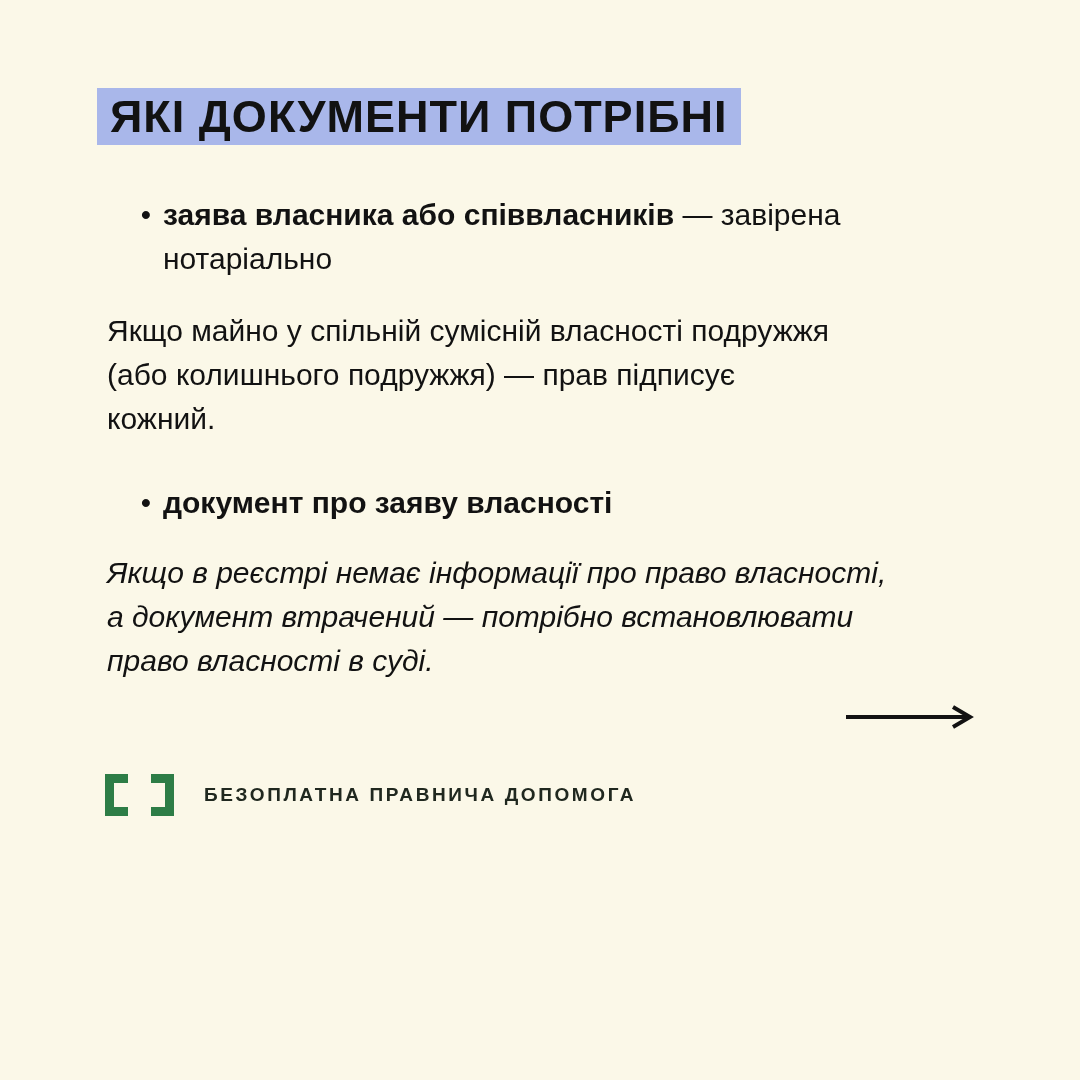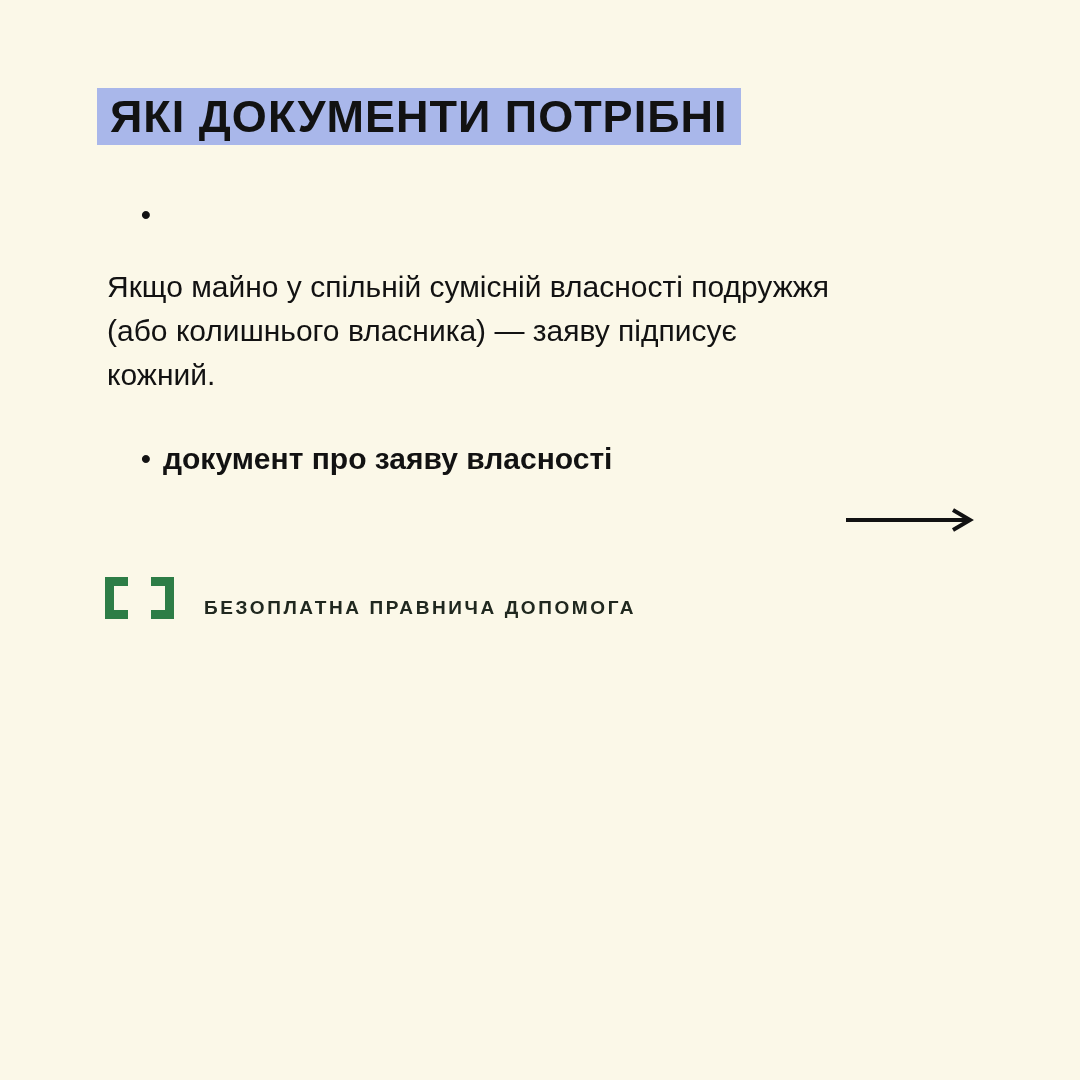--- a/index.html
+++ b/index.html
@@ -78,21 +78,21 @@
   .arrow-row{
     display:flex;
     justify-content:flex-end;
     margin-top:16px;
     padding-right:0;
   }
   .arrow-row svg{display:block;}
   
   .footer{
     display:flex;
-    align-items:flex-end;
+    align-items:center;
     margin-top:44px;
   }
   .brackets{
     display:inline-flex;
     align-items:center;
     gap:23px;
     margin-left:-2px;
   }
   .br-l{
     display:inline-block;
@@ -117,35 +117,40 @@
 </head>
 <body>
 
 <div class="card">
 
   <h1 class="title"><span class="title-highlight">ЯКІ ДОКУМЕНТИ ПОТРІБНІ</span></h1>
 
   <ul class="bullets">
     <li>
       <span class="dot">•</span>
+      <span class="li-text"><b>заява власника або співвласників</b><span> — завірена
+нотаріально</span></span>
     </li>
   </ul>
 
   <p class="para">Якщо майно у спільній сумісній власності подружжя
-(або колишнього власника) — заяву підписує
+(або колишнього подружжя) — прав підписує
 кожний.</p>
 
   <ul class="bullets second">
     <li>
       <span class="dot">•</span>
       <span class="li-text"><b>документ про заяву власності</b></span>
     </li>
   </ul>
 
 
+  <p class="para italic">Якщо в реєстрі немає інформації про право власності,
+а документ втрачений — потрібно встановлювати
+право власності в суді.</p>
 
   <div class="arrow-row">
     <svg width="130" height="26" viewBox="0 0 130 26" fill="none" xmlns="http://www.w3.org/2000/svg">
       <line x1="1" y1="13" x2="124" y2="13" stroke="#121212" stroke-width="4"></line>
       <path d="M108 3 L125 13 L108 23" stroke="#121212" stroke-width="4" fill="none"></path>
     </svg>
   </div>
 
   <div class="footer">
     <span class="brackets">

